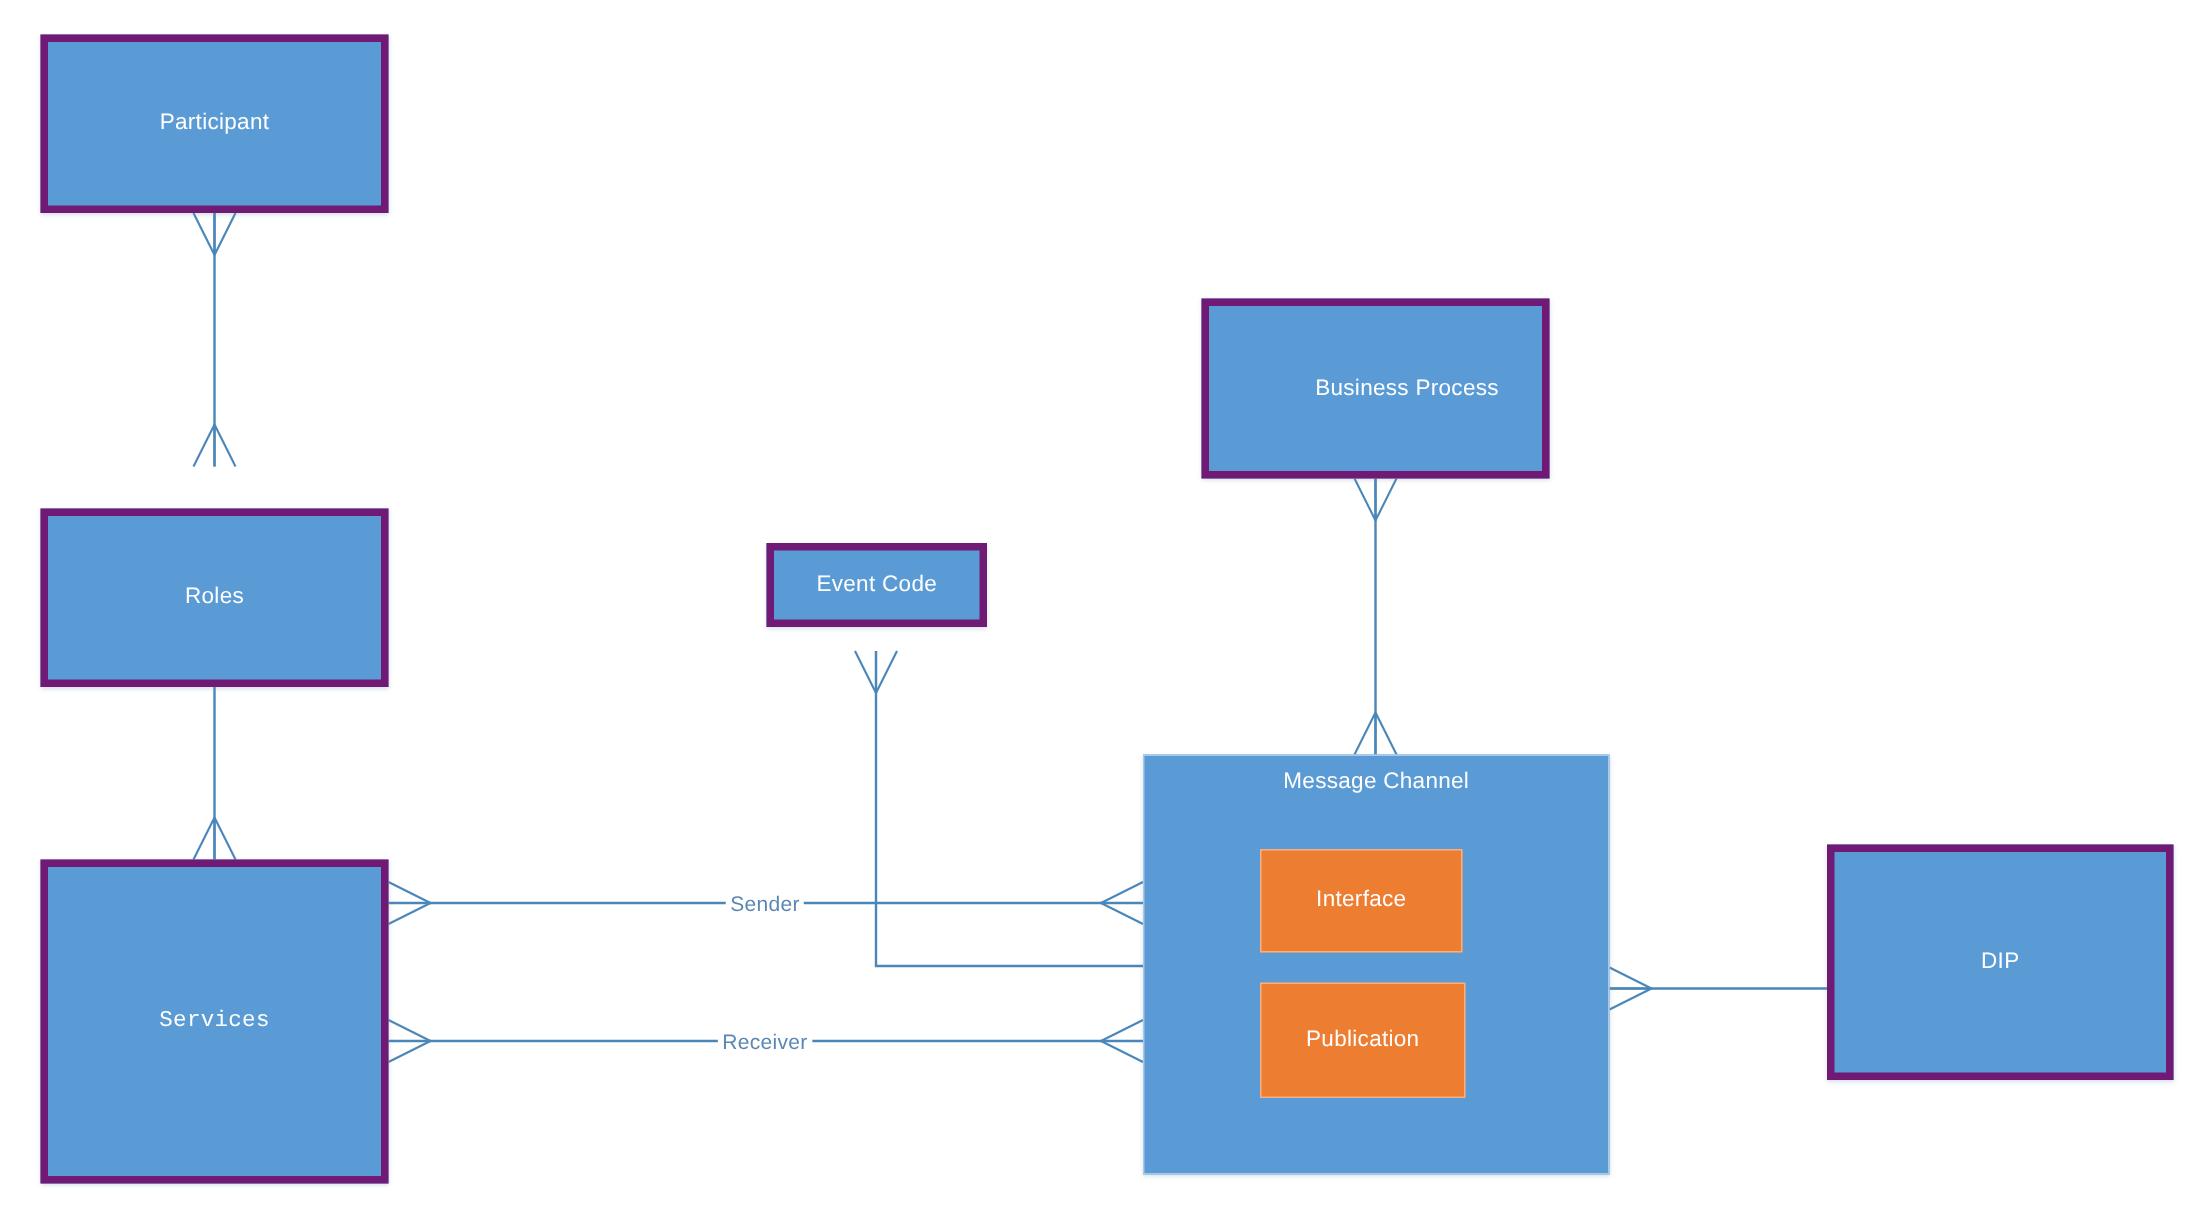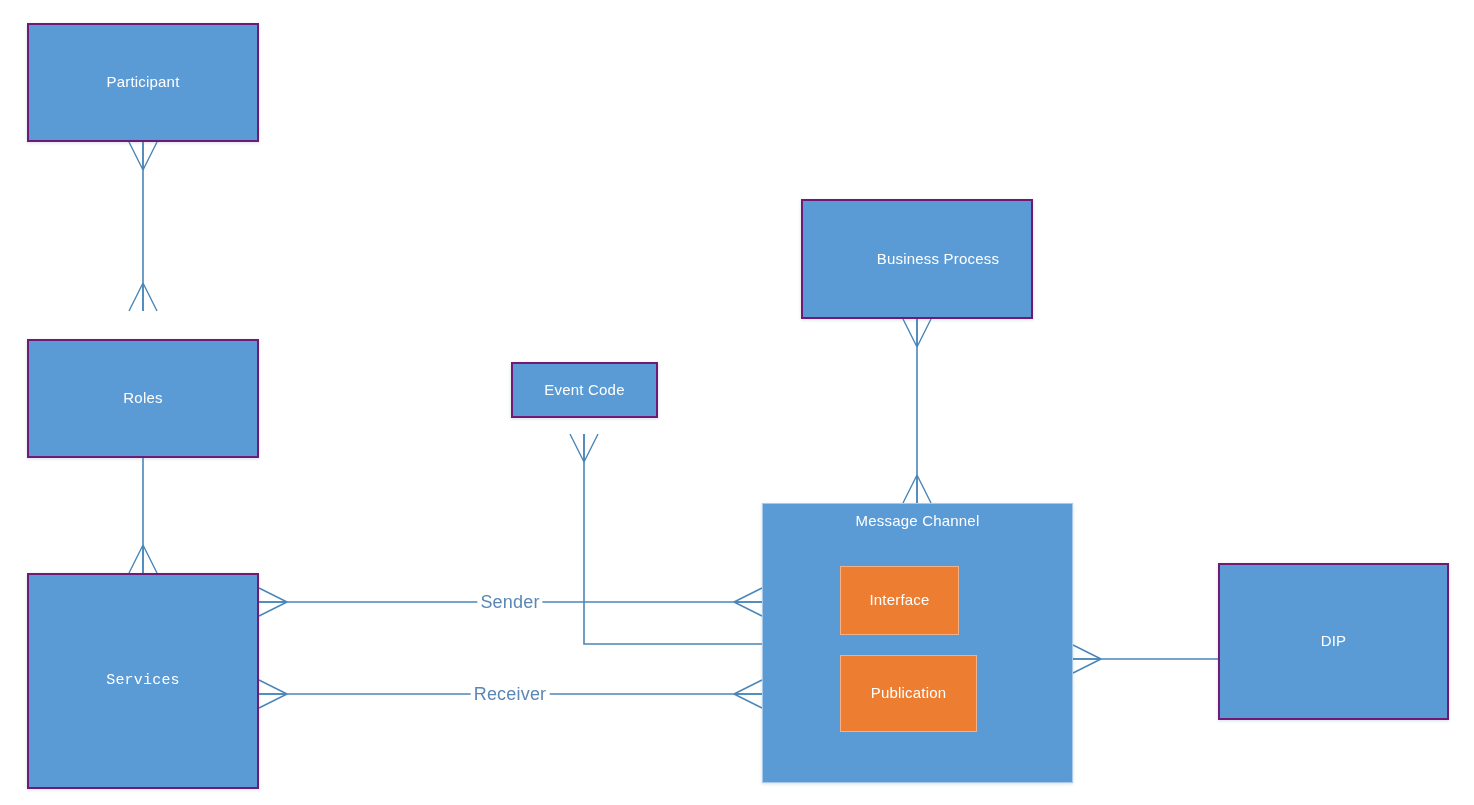--- a/index.html
+++ b/index.html
@@ -32,21 +32,21 @@
     display: flex;
     align-items: center;
     justify-content: center;
     color: #ffffff;
     text-align: center;
     line-height: 1.25;
     letter-spacing: 0.2px;
   }
   .node-blue {
     background: #5b9bd5;
-    border: 2px solid #701a75;
+    border: 5px solid #701a75;
     box-shadow: 0 1px 3px rgba(120,150,180,0.30);
     font-size: 15px;
   }
   .node-orange {
     background: #ed7d31;
     border: 1px solid #f2b187;
     font-size: 15px;
   }
   .node-container {
     background: #5b9bd5;
@@ -60,21 +60,21 @@
     right: 0;
     top: 8px;
     text-align: center;
     color: #ffffff;
     font-size: 15px;
     letter-spacing: 0.2px;
   }
   .edge-label {
     position: absolute;
     color: #5b87b5;
-    font-size: 18px;
+    font-size: 14px;
     background: #ffffff;
     padding: 0 3px;
     white-space: nowrap;
     letter-spacing: 0.2px;
     transform: translate(-50%, -50%);
   }
 </style>
 </head>
 <body>
 
@@ -145,21 +145,21 @@
   </div>
 
   <div class="node node-container" style="position:absolute; left:762px; top:503px; width:311px; height:280px;padding-left:16px;">
     <div class="container-title">Message Channel</div>
   </div>
 
   <div class="node node-blue" style="left:1218px; top:563px; width:231px; height:157px;align-items:center;">
     <span>DIP</span>
   </div>
 
-  <div class="node node-orange" style="left:840px; top:566px; width:119px; height:69px;">
+  <div class="node node-orange" style="left:840px; top:566px; width:135px; height:69px;">
     <span>Interface</span>
   </div>
 
   <div class="node node-orange" style="left:840px; top:655px; width:137px; height:77px;">
     <span>Publication</span>
   </div>
 
   <div class="edge-label" style="left:510px; top:602px;">Sender</div>
 
   <div class="edge-label" style="left:510px; top:694px;">Receiver</div>

